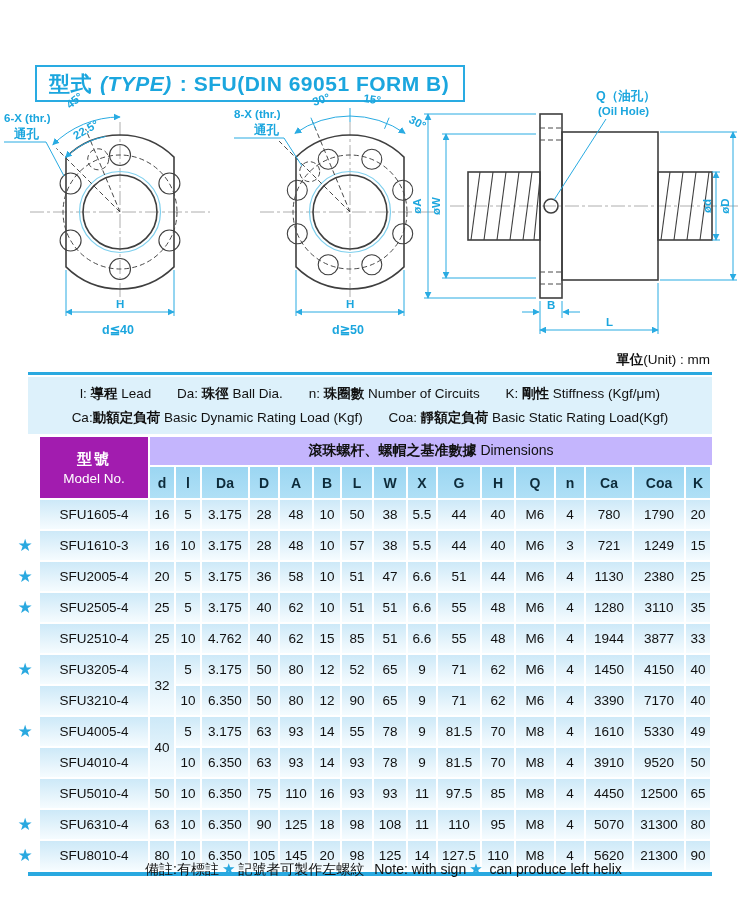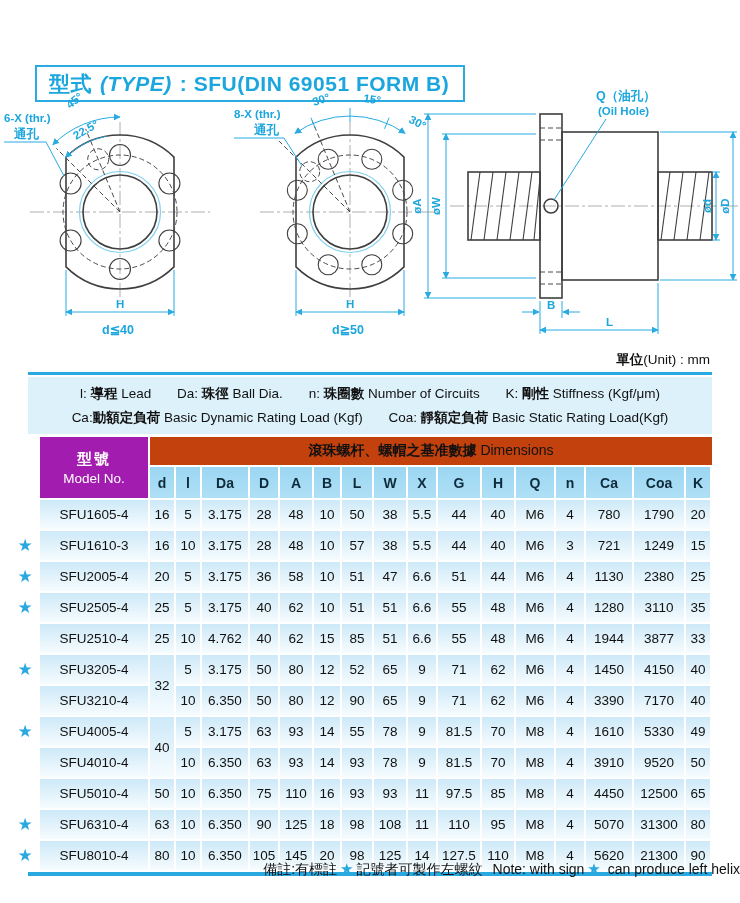--- a/index.html
+++ b/index.html
@@ -41,21 +41,21 @@
     font-size:13.5px;color:#111;line-height:1.75;
   }
   .legend .li{margin:0 11px;white-space:nowrap;}
   .legend b{font-weight:bold;}
 
   
   .table-zone{position:absolute;left:10px;top:437px;width:702px;}
   table.spec{border-collapse:separate;border-spacing:0;table-layout:fixed;width:702px;}
   table.spec th,table.spec td{padding:0;margin:0;overflow:hidden;white-space:nowrap;}
   th.banner{
-    height:28px;background:#c2410c;border-bottom:2px solid #fff;
+    height:28px;background:#c4b5fd;border-bottom:2px solid #fff;
     font-size:14px;color:#111;text-align:center;font-weight:normal;
   }
   th.banner b{font-weight:bold;}
   th.model-h{
     background:#a21caf;color:#fff;border-right:2px solid #fff;border-bottom:2px solid #fff;
     font-weight:bold;text-align:center;
   }
   th.model-h .mh-zh{font-size:15px;letter-spacing:2px;}
   th.model-h .mh-en{font-size:13.5px;font-weight:normal;margin-top:2px;}
   th.star-h{background:#fff;}
@@ -71,21 +71,21 @@
     height:29px;border-right:2px solid #fff;border-bottom:2px solid #fff;
     background:linear-gradient(180deg,#cde9f8 0%,#eef8fd 80%,#f5fcff 100%);
     text-align:center;font-size:13.5px;color:#111;
   }
   td.model{font-size:13.5px;}
   .rule-bottom{position:absolute;left:28px;top:872px;width:684px;height:4px;background:#2aa9e0;}
 
   
   .note{
     position:absolute;left:0;top:860px;width:740px;box-sizing:border-box;padding-left:145px;
-    text-align:right;font-size:14px;color:#111;white-space:nowrap;
+    text-align:left;font-size:14px;color:#111;white-space:nowrap;
   }
   .note .star{color:#2aa9e0;font-size:15px;padding:0 3px;}
   .note .en{margin-left:10px;}
 </style>
 </head>
 <body>
 
 <div class="page">
 
   <div class="title-box">

